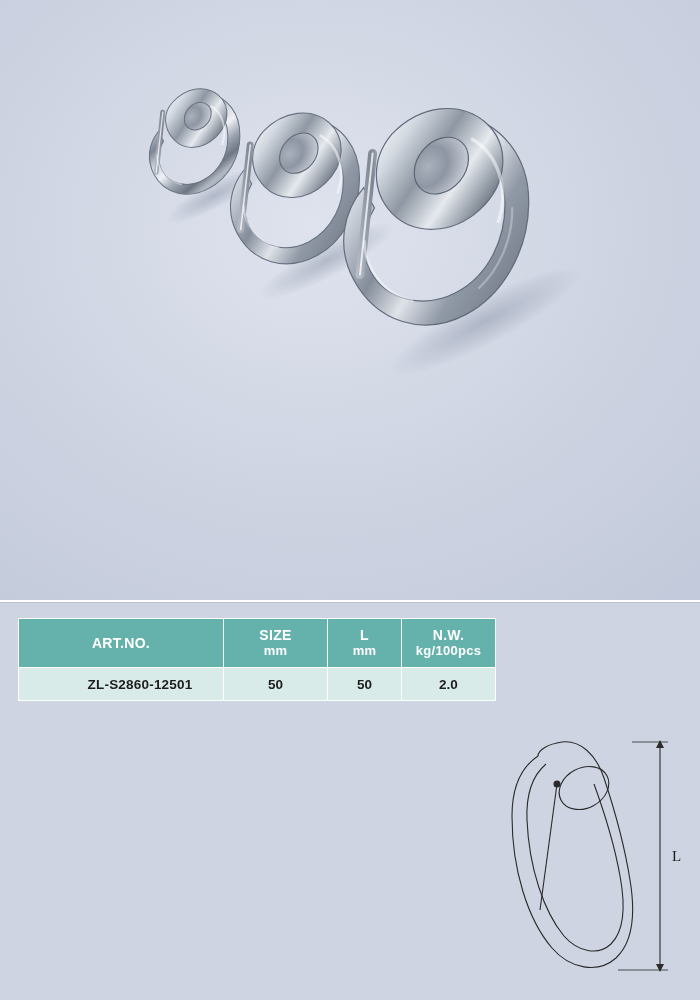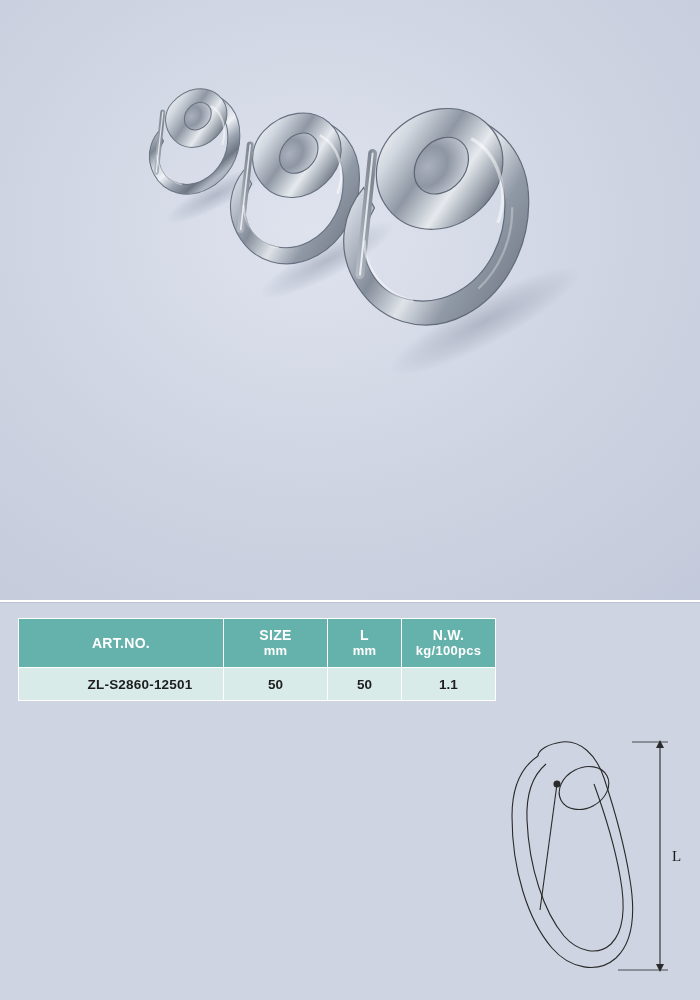--- a/index.html
+++ b/index.html
@@ -264,21 +264,21 @@
           <span>N.W.</span>
           <span class="unit">kg/100pcs</span>
         </th>
       </tr>
     </thead>
     <tbody>
       <tr>
         <td class="art">ZL-S2860-12501</td>
         <td>50</td>
         <td>50</td>
-        <td>1.1</td>
+        <td>2.0</td>
       </tr>
     </tbody>
   </table>
 </div>
 
 <div class="drawing">
   <svg width="190" height="270" viewBox="0 0 190 270" xmlns="http://www.w3.org/2000/svg">
     <g fill="none" stroke="#2a2a2a" stroke-width="1.1">
 
       <path d="M 38 36

